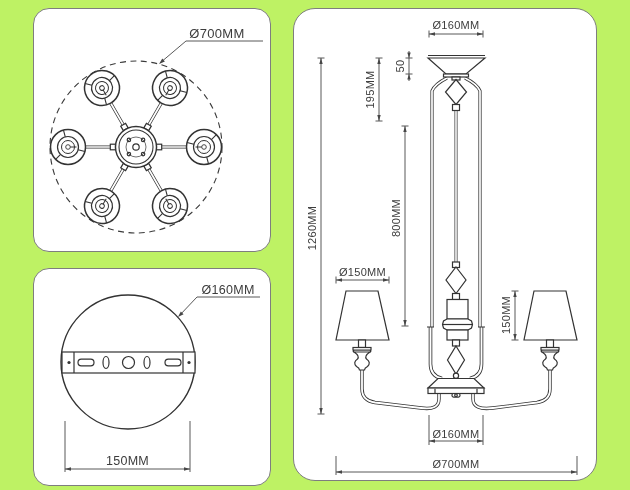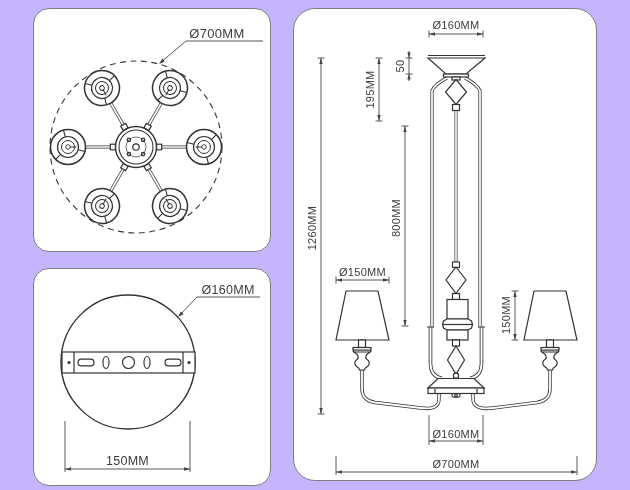--- a/index.html
+++ b/index.html
@@ -1,16 +1,16 @@
 <!DOCTYPE html>
 <html><head>
 <meta charset="utf-8">
 <style>
   html,body{margin:0;padding:0;background:#fff;width:630px;height:490px;overflow:hidden;}
-  .stage{position:relative;width:630px;height:490px;background:#c4b5fd;font-family:"Liberation Sans",sans-serif;}
+  .stage{position:relative;width:630px;height:490px;background:#bef264;font-family:"Liberation Sans",sans-serif;}
   .panel{position:absolute;background:#fff;border:1.5px solid #7e7e7e;box-sizing:border-box;}
   #panel-top-view{left:33px;top:8px;width:238px;height:244px;border-radius:16px;}
   #panel-canopy-view{left:33px;top:268px;width:238px;height:218px;border-radius:16px;}
   #panel-side-view{left:293px;top:8px;width:304px;height:473px;border-radius:22px;}
   svg{display:block;}
   svg text{font-family:"Liberation Sans",sans-serif;fill:#3c3c3c;letter-spacing:.3px;}
   .lbl-lg{font-size:13px;}
   .lbl-md{font-size:12.5px;}
   .lbl-sm{font-size:11px;}
   .ln{stroke:#333;stroke-width:1.2;fill:none;}

